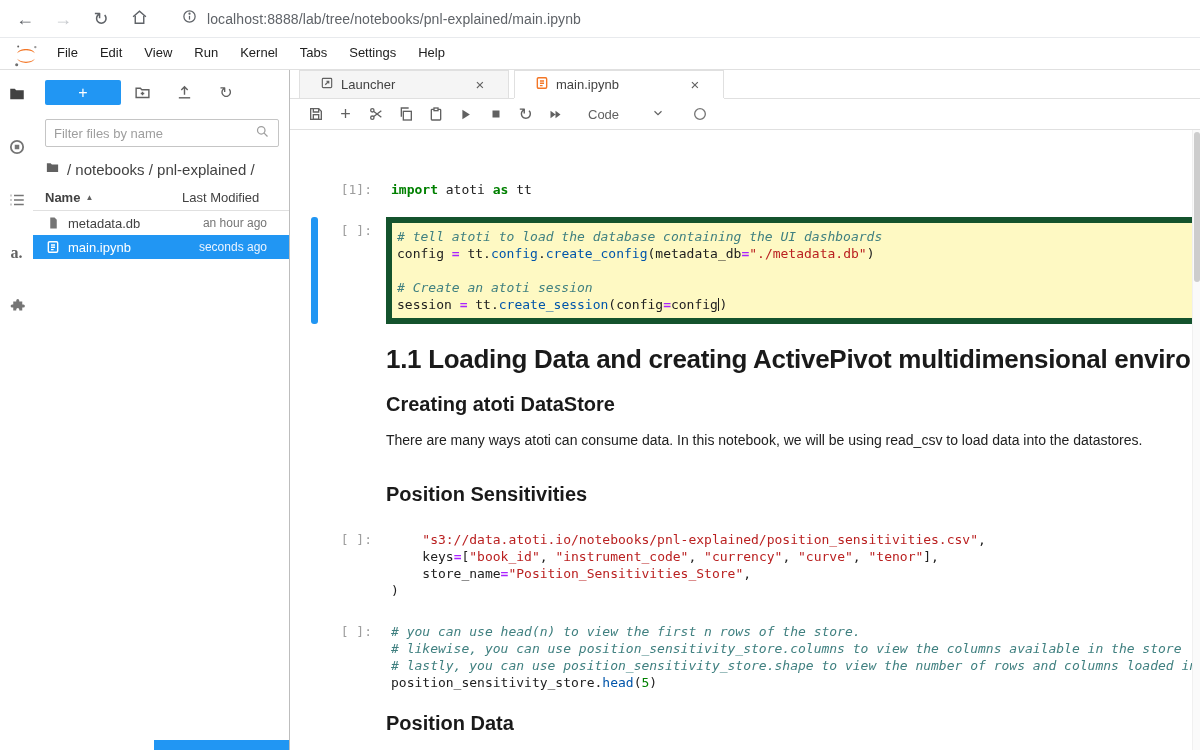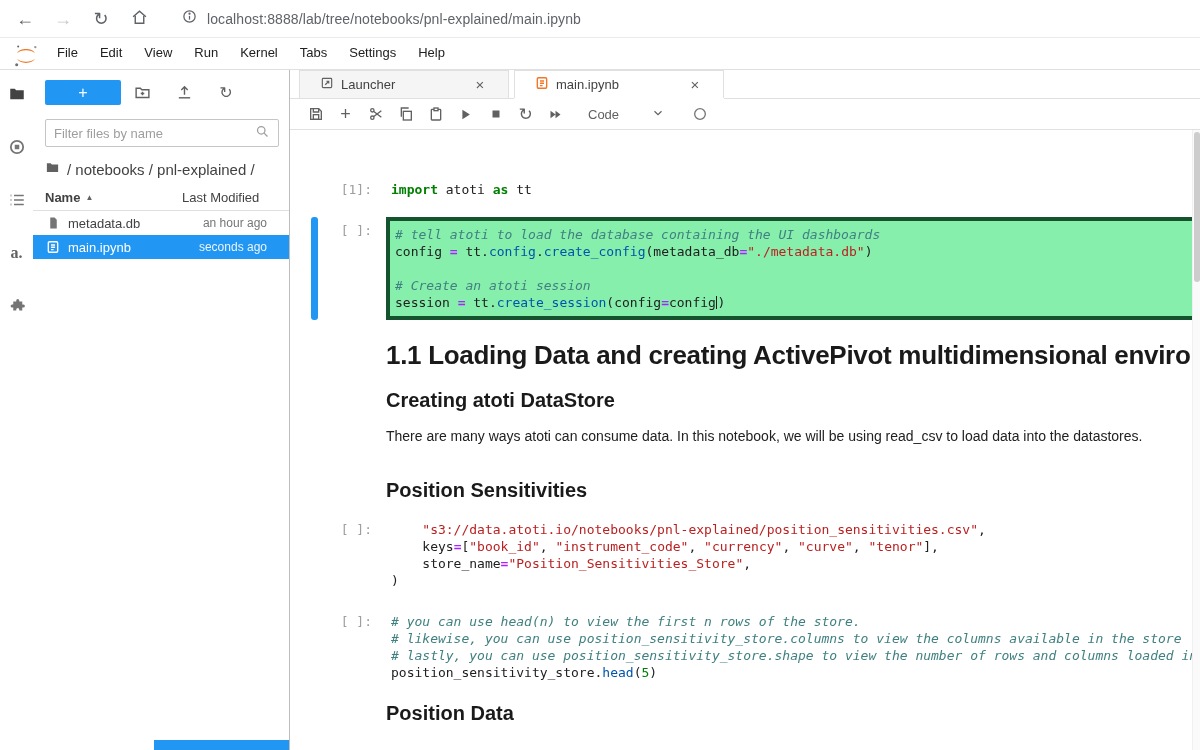--- a/index.html
+++ b/index.html
@@ -74,37 +74,37 @@
   
   .nbcontent{flex:1;overflow:hidden;position:relative;padding-top:46px;background:#fff}
   .cell{display:flex;margin-bottom:14px}
   .collapser{width:7px;border-radius:3px;margin-left:21px;flex:none}
   .cell.selected .collapser{background:#2196f3}
   .prompt{width:68px;flex:none;text-align:right;padding-right:14px;padding-top:6px;
     font-family:"DejaVu Sans Mono",monospace;font-size:13px;color:#9e9e9e}
   .editor{flex:1;min-width:0;font-family:"DejaVu Sans Mono",monospace;font-size:13px;
     padding:5px 0 5px 5px;overflow:hidden}
   .cell.selected{margin-bottom:20px}
-  .cell.selected .editor{border:4px solid #14532d;background:#86efac}
+  .cell.selected .editor{border:6px solid #14532d;background:#fef9c3}
   .code-line{white-space:pre;height:17px;line-height:17px}
   .tok-p{color:#212121}
   .tok-k{color:#008000;font-weight:bold}
   .tok-s{color:#ba2121}
   .tok-c{color:#408080;font-style:italic}
   .tok-f{color:#0055aa}
   .tok-o{color:#aa22ff;font-weight:bold}
   .tok-n{color:#008000}
   .caret{display:inline-block;width:1.5px;height:13px;background:#1a1a1a;vertical-align:-2px}
 
   .md{margin-left:96px;margin-right:8px}
   .md-h1{font-size:26px;font-weight:600;color:#1a1a1a;letter-spacing:-.3px;white-space:nowrap;
     overflow:hidden;margin-bottom:18px}
   .md-h2{font-size:20px;font-weight:600;color:#1a1a1a}
   .md-p{font-size:14px;color:#212121;line-height:17px}
-  .mb16{margin-bottom:16px}.mb34{margin-bottom:34px}.mb14{margin-bottom:14px}
+  .mb16{margin-bottom:16px}.mb34{margin-bottom:34px}.mb14{margin-bottom:20px}
 
   .vscroll{position:absolute;top:0;right:0;bottom:0;width:8px;background:#fafafa;border-left:1px solid #f0f0f0}
   .vthumb{position:absolute;top:2px;left:1px;width:6px;height:150px;border-radius:3px;background:#cdcdcd}
 </style>
 </head>
 <body>
 
 <div class="browser-bar">
   <span class="nav-ic">←</span>
   <span class="nav-ic disabled">→</span>

